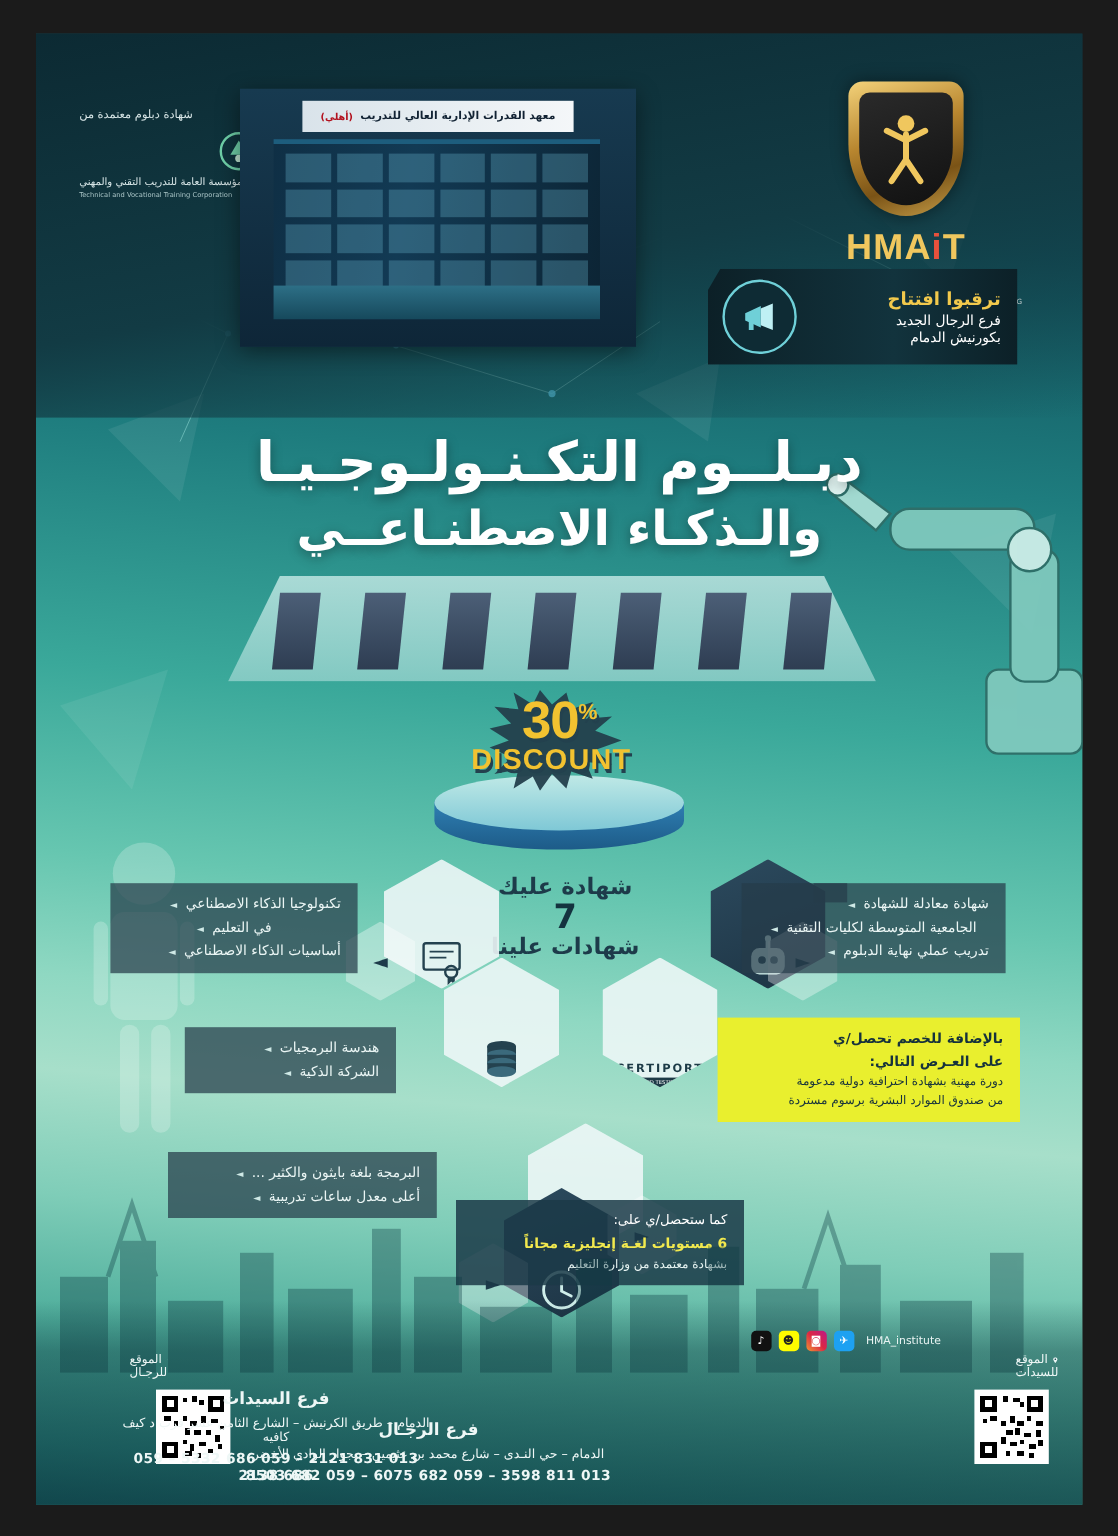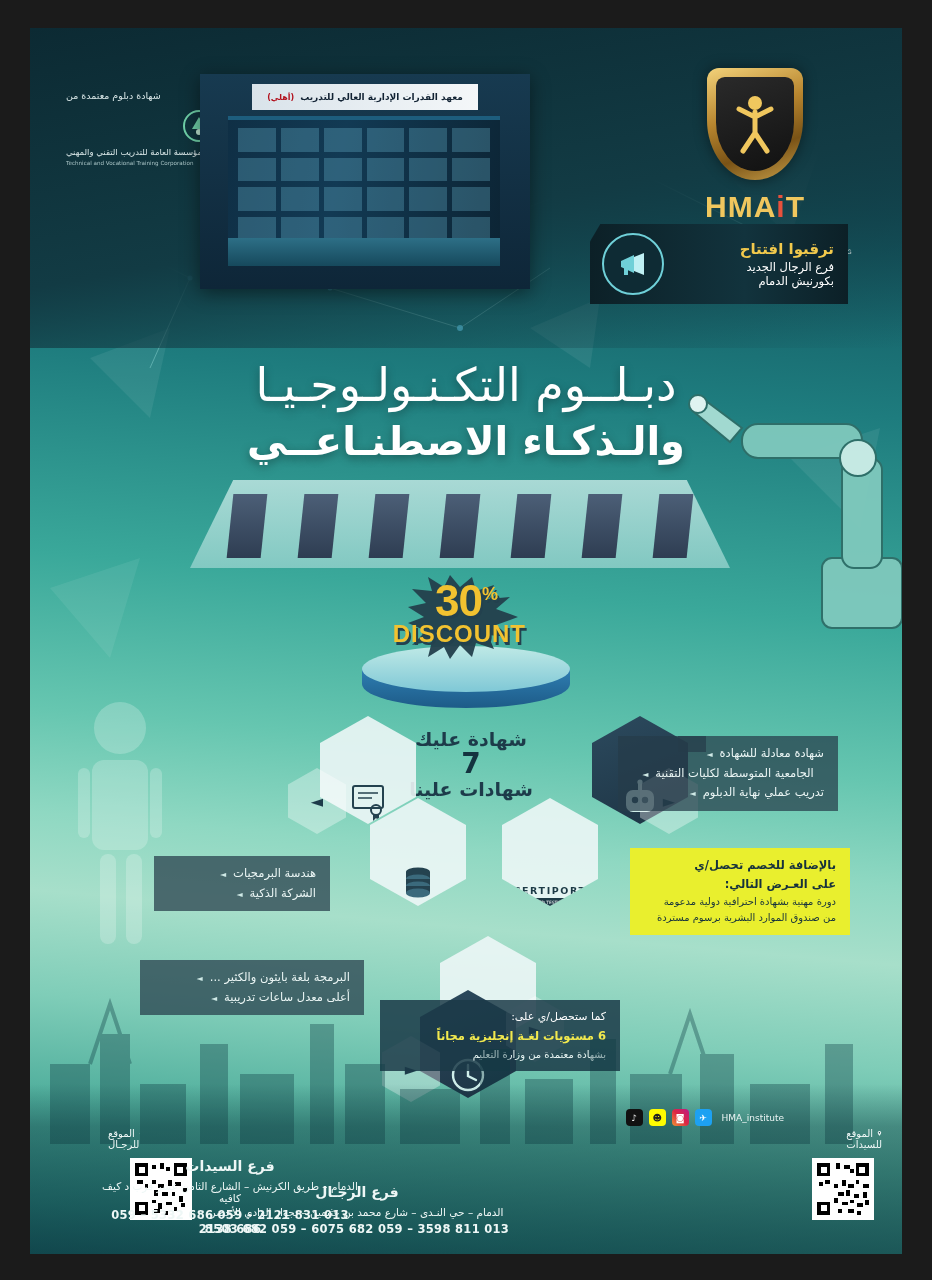--- a/index.html
+++ b/index.html
@@ -100,21 +100,21 @@
   .ribbon-t3 { font-size: 11.5px; letter-spacing: 1px; }
   .megaphone {
     width: 62px; height: 62px; border-radius: 50%;
     border: 2px solid #6fd0d8; background: #0e2b34;
     display: flex; align-items: center; justify-content: center;
   }
   .megaphone svg { width: 34px; height: 34px; }
 
   
   .title { position: absolute; right: 0; left: 0; top: 330px; text-align: center; color: #fff; }
-  .title h1 { font-size: 46px; font-weight: normal; letter-spacing: 1px; text-shadow: 0 3px 10px rgba(0,0,0,.35); }
+  .title h1 { font-size: 46px; font-weight: bold; letter-spacing: 1px; text-shadow: 0 3px 10px rgba(0,0,0,.35); }
   .title h2 { font-size: 40px; font-weight: bold; margin-top: 6px; text-shadow: 0 3px 10px rgba(0,0,0,.35); }
 
   
   .platform {
     position: absolute; left: 160px; top: 452px; width: 540px; height: 88px;
   }
   .platform .slab {
     position: absolute; inset: 0;
     background: linear-gradient(180deg,#bfe6e2,#8fcfc9);
     clip-path: polygon(8% 0,92% 0,100% 100%,0 100%);
@@ -404,20 +404,25 @@
       <line x1="13" y1="15" x2="33" y2="15" stroke="#24424f" stroke-width="1.6"></line>
       <line x1="13" y1="20" x2="27" y2="20" stroke="#24424f" stroke-width="1.6"></line>
       <circle cx="31" cy="32" r="5" fill="none" stroke="#24424f" stroke-width="2"></circle>
       <path d="M28 36 L28 43 L31 40 L34 43 L34 36" fill="#24424f"></path>
     </svg>
   </div>
 
   <div class="arrowbox" style="left:258px;top:740px;">◄</div>
   <div class="arrowbox" style="left:610px;top:740px;">►</div>
 
+  <div class="panel" style="right:604px;top:708px;width:206px;text-align:right;">
+    <div class="li">تكنولوجيا الذكاء الاصطناعي</div>
+    <div class="li lead" style="text-align:center">في التعليم</div>
+    <div class="li">أساسيات الذكاء الاصطناعي</div>
+  </div>
 
   <div class="panel" style="left:648px;top:708px;width:0;"></div>
   <div class="panel" style="right:64px;top:708px;width:220px;text-align:right;">
     <div class="li">شهادة معادلة للشهادة</div>
     <div class="li lead" style="text-align:center">الجامعية المتوسطة لكليات التقنية</div>
     <div class="li">تدريب عملي نهاية الدبلوم</div>
   </div>
 
   <div class="hex light" style="left:340px;top:770px;">
     <svg viewBox="0 0 46 46">
@@ -436,21 +441,21 @@
       <div style="font-size:9.5px;font-weight:bold;letter-spacing:1.6px;color:#1c3a46">CERTIPORT</div>
       <div style="font-size:4.4px;color:#fff;background:#1c3a46;padding:1.5px 3px;margin-top:2px;">AUTHORIZED TESTING CENTER</div>
     </div>
   </div>
 
   <div class="panel" style="right:572px;top:828px;width:176px;text-align:right;">
     <div class="li">هندسة البرمجيات</div>
     <div class="li">الشركة الذكية</div>
   </div>
 
-  <div class="panel yellow" style="right:52px;top:820px;width:220px;text-align:right;line-height:1.65;">
+  <div class="panel yellow" style="right:52px;top:820px;width:252px;text-align:right;line-height:1.65;">
     <div style="font-size:11.5px;font-weight:bold">بالإضافة للخصم تحصل/ي</div>
     <div style="font-size:11.5px;font-weight:bold">على العـرض التالي:</div>
     <div style="font-size:10px">دورة مهنية بشهادة احترافية دولية مدعومة</div>
     <div style="font-size:10px">من صندوق الموارد البشرية برسوم مستردة</div>
   </div>
 
 
   <div class="hex light" style="left:410px;top:908px;">
     <div style="text-align:center">
       <svg viewBox="0 0 40 22" style="width:42px;height:22px">

